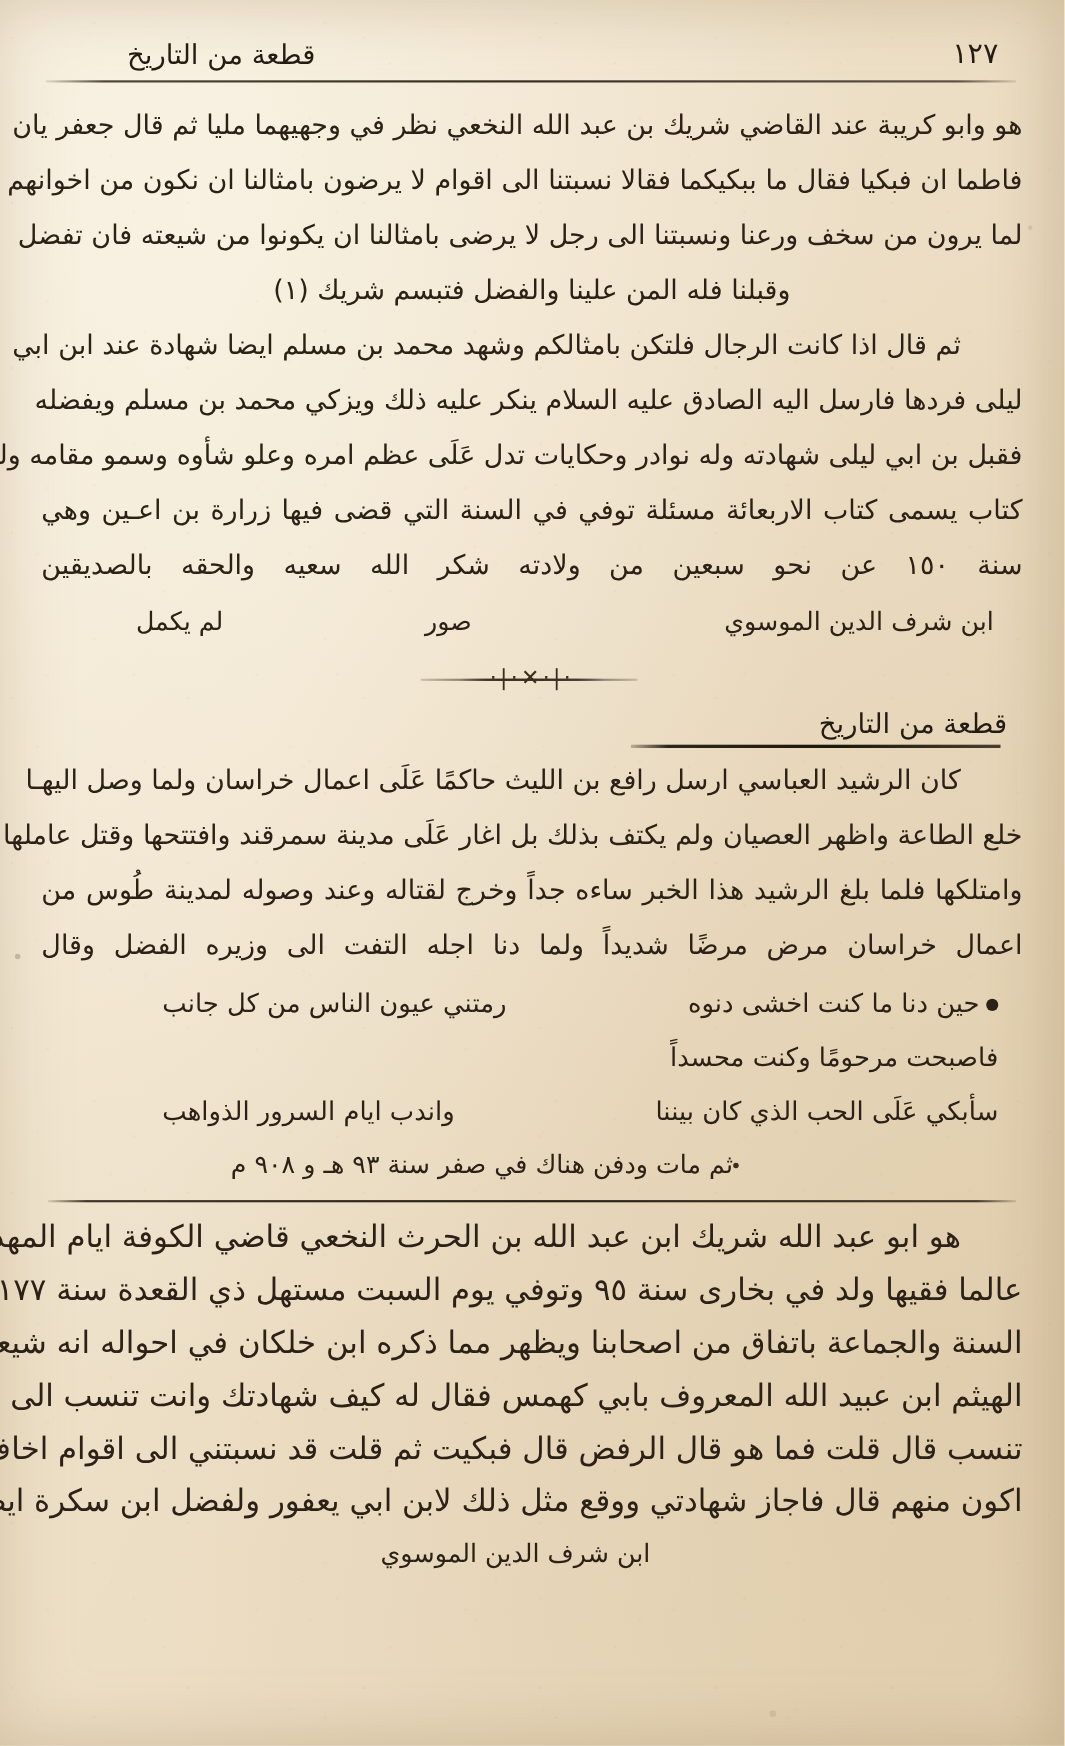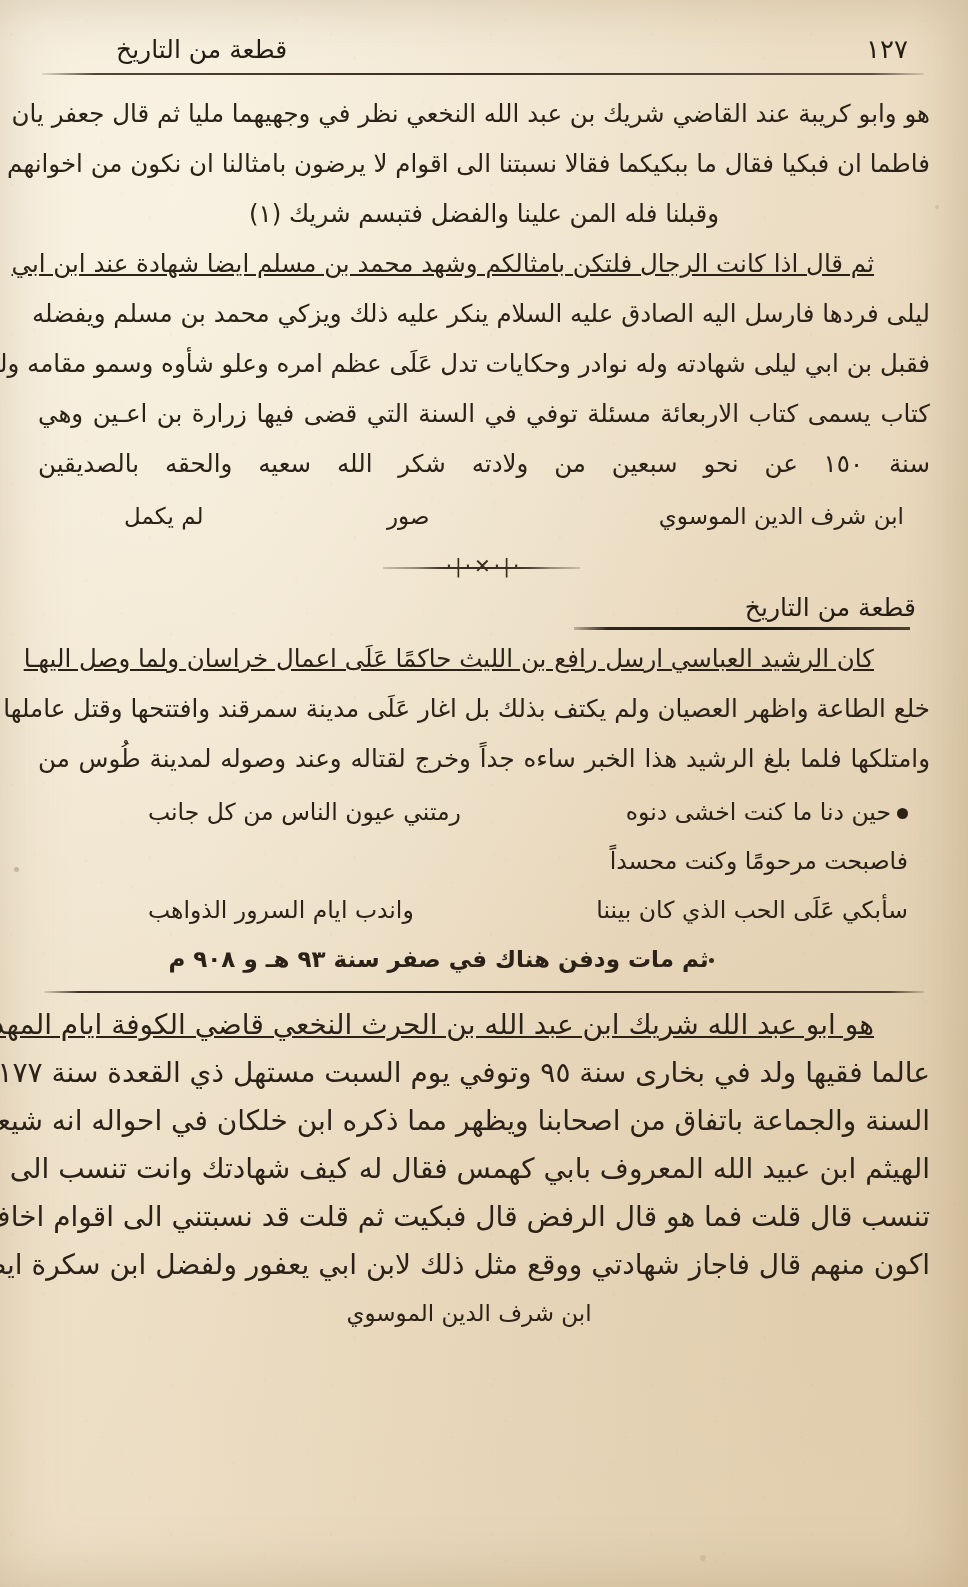--- a/index.html
+++ b/index.html
@@ -103,21 +103,21 @@
     text-align: justify;
     text-align-last: justify;
     white-space: nowrap;
     color: #2b2116;
     letter-spacing: 0px;
   }
   .line.free {
     text-align: right;
     text-align-last: right;
   }
-  .line.indent { text-indent: 56px; text-decoration: underline; }
+  .line.indent { text-indent: 56px; }
   .line.center {
     text-align-last: center;
   }
 
   
   .sig-row {
     display: flex;
     justify-content: space-between;
     align-items: baseline;
     font-size: 23px;
@@ -206,21 +206,20 @@
     margin-left: 6px;
     vertical-align: 1px;
   }
 
   .closing {
     font-size: 23px;
     line-height: 48px;
     text-align: center;
     padding-right: 60px;
     color: #2b2116;
-    font-weight: bold;
   }
   .closing .dot-left {
     display: inline-block;
     width: 5px; height: 5px;
     border-radius: 50%;
     background: #3a2d1d;
     margin-right: 26px;
     vertical-align: 4px;
   }
 
@@ -264,20 +263,21 @@
 
     <div class="head">
       <span class="head-page">١٢٧</span>
       <span class="head-title">قطعة من التاريخ</span>
     </div>
     <div class="rule-head"></div>
 
     <div class="block">
       <div class="line free">هو وابو كريبة عند القاضي شريك بن عبد الله النخعي نظر في وجهيهما مليا ثم قال جعفر يان</div>
       <div class="line">فاطما ان فبكيا فقال ما ببكيكما فقالا نسبتنا الى اقوام لا يرضون بامثالنا ان نكون من اخوانهم</div>
+      <div class="line">لما يرون من سخف ورعنا ونسبتنا الى رجل لا يرضى بامثالنا ان يكونوا من شيعته فان تفضل</div>
       <div class="line center">وقبلنا فله المن علينا والفضل فتبسم شريك (١)</div>
       <div class="line indent">ثم قال اذا كانت الرجال فلتكن بامثالكم وشهد محمد بن مسلم ايضا شهادة عند ابن ابي</div>
       <div class="line">ليلى فردها فارسل اليه الصادق عليه السلام ينكر عليه ذلك ويزكي محمد بن مسلم ويفضله</div>
       <div class="line">فقبل بن ابي ليلى شهادته وله نوادر وحكايات تدل عَلَى عظم امره وعلو شأوه وسمو مقامه وله</div>
       <div class="line">كتاب يسمى كتاب الاربعائة مسئلة توفي في السنة التي قضى فيها زرارة بن اعـين وهي</div>
       <div class="line">سنة ١٥٠ عن نحو سبعين من ولادته شكر الله سعيه والحقه بالصديقين</div>
     </div>
 
     <div class="sig-row">
       <span class="c0">ابن شرف الدين الموسوي</span>
@@ -293,20 +293,21 @@
 
     <div class="section-head">
       <div class="txt">قطعة من التاريخ</div>
       <div class="ul"></div>
     </div>
 
     <div class="block" style="margin-top:4px;">
       <div class="line indent">كان الرشيد العباسي ارسل رافع بن الليث حاكمًا عَلَى اعمال خراسان ولما وصل اليهـا</div>
       <div class="line">خلع الطاعة واظهر العصيان ولم يكتف بذلك بل اغار عَلَى مدينة سمرقند وافتتحها وقتل عاملها</div>
       <div class="line">وامتلكها فلما بلغ الرشيد هذا الخبر ساءه جداً وخرج لقتاله وعند وصوله لمدينة طُوس من</div>
+      <div class="line">اعمال خراسان مرض مرضًا شديداً ولما دنا اجله التفت الى وزيره الفضل وقال</div>
     </div>
 
     <div class="verses">
       <div class="verse">
         <span class="hemistich-right"><span class="verse-mark"></span><span>حين دنا ما كنت اخشى دنوه</span></span>
         <span class="hemistich-left">رمتني عيون الناس من كل جانب</span>
       </div>
       <div class="verse">
         <span class="hemistich-right">فاصبحت مرحومًا وكنت محسداً</span>
       </div>

